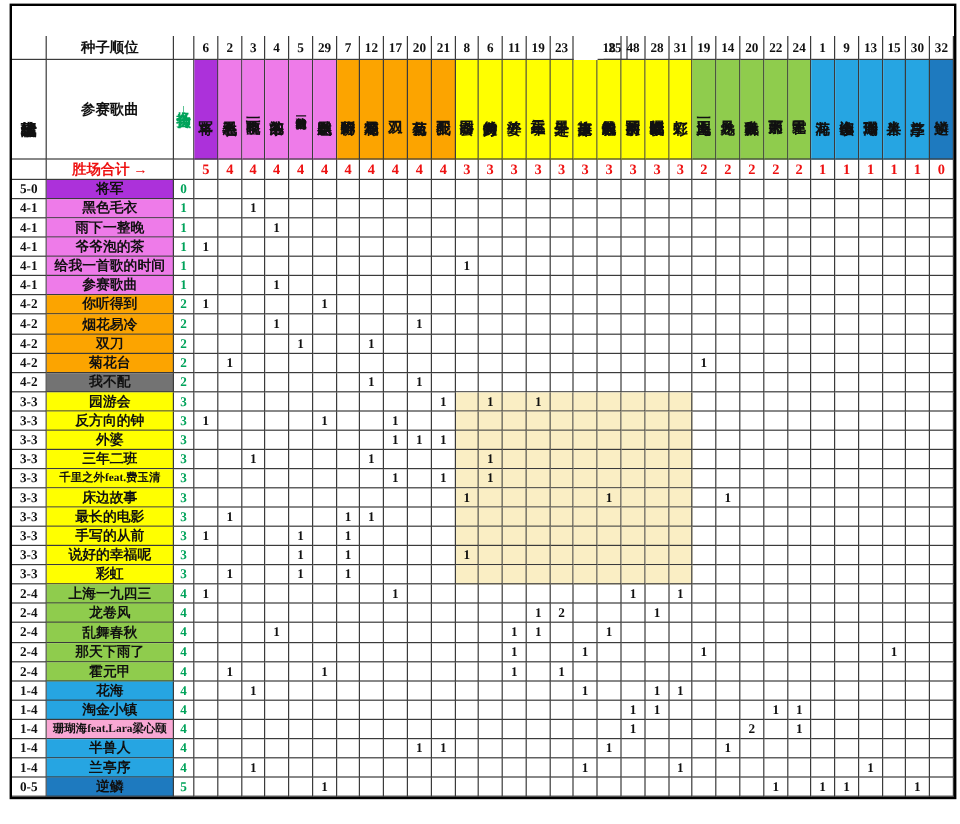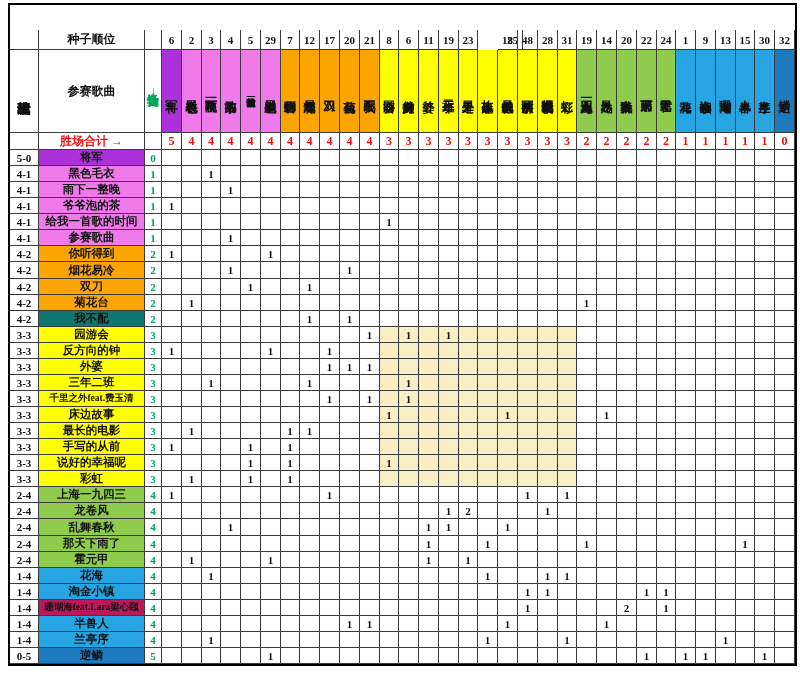--- a/index.html
+++ b/index.html
@@ -535,21 +535,21 @@
       <div class="cell num" style="left: 607px; top: 290px; width: 20px; height: 16px; font-size: 11px;"></div>
       <div class="cell num" style="left: 627px; top: 290px; width: 20px; height: 16px; font-size: 11px;"></div>
       <div class="cell num" style="left: 647px; top: 290px; width: 19px; height: 16px; font-size: 11px;"></div>
       <div class="cell num" style="left: 666px; top: 290px; width: 20px; height: 16px; font-size: 11px;"></div>
       <div class="cell num" style="left: 686px; top: 290px; width: 20px; height: 16px; font-size: 11px;"></div>
       <div class="cell num" style="left: 706px; top: 290px; width: 20px; height: 16px; font-size: 11px;"></div>
       <div class="cell num" style="left: 726px; top: 290px; width: 19px; height: 16px; font-size: 11px;"></div>
       <div class="cell num" style="left: 745px; top: 290px; width: 20px; height: 16px; font-size: 11px;"></div>
       <div class="cell num" style="left: 765px; top: 290px; width: 20px; height: 16px; font-size: 11px;"></div>
       <div class="cell num" style="left: 0px; top: 306px; width: 29px; height: 16px; font-size: 11px;">4-2</div>
-      <div class="cell bold" style="left: 29px; top: 306px; width: 106px; height: 16px; background: #0f766e; font-size: 11.5px;">我不配</div>
+      <div class="cell bold" style="left: 29px; top: 306px; width: 106px; height: 16px; background: #737373; font-size: 11.5px;">我不配</div>
       <div class="cell num" style="left: 135px; top: 306px; width: 17px; height: 16px; color: rgb(0, 163, 90); font-size: 11px;">2</div>
       <div class="cell num" style="left: 152px; top: 306px; width: 20px; height: 16px; font-size: 11px;"></div>
       <div class="cell num" style="left: 172px; top: 306px; width: 20px; height: 16px; font-size: 11px;"></div>
       <div class="cell num" style="left: 192px; top: 306px; width: 19px; height: 16px; font-size: 11px;"></div>
       <div class="cell num" style="left: 211px; top: 306px; width: 20px; height: 16px; font-size: 11px;"></div>
       <div class="cell num" style="left: 231px; top: 306px; width: 20px; height: 16px; font-size: 11px;"></div>
       <div class="cell num" style="left: 251px; top: 306px; width: 20px; height: 16px; font-size: 11px;"></div>
       <div class="cell num" style="left: 271px; top: 306px; width: 19px; height: 16px; font-size: 11px;"></div>
       <div class="cell num" style="left: 290px; top: 306px; width: 20px; height: 16px; font-size: 11px;">1</div>
       <div class="cell num" style="left: 310px; top: 306px; width: 20px; height: 16px; font-size: 11px;"></div>
@@ -1165,21 +1165,21 @@
       <div class="cell num" style="left: 607px; top: 579px; width: 20px; height: 16px; font-size: 11px;"></div>
       <div class="cell num" style="left: 627px; top: 579px; width: 20px; height: 16px; font-size: 11px;">1</div>
       <div class="cell num" style="left: 647px; top: 579px; width: 19px; height: 16px; font-size: 11px;">1</div>
       <div class="cell num" style="left: 666px; top: 579px; width: 20px; height: 16px; font-size: 11px;"></div>
       <div class="cell num" style="left: 686px; top: 579px; width: 20px; height: 16px; font-size: 11px;"></div>
       <div class="cell num" style="left: 706px; top: 579px; width: 20px; height: 16px; font-size: 11px;"></div>
       <div class="cell num" style="left: 726px; top: 579px; width: 19px; height: 16px; font-size: 11px;"></div>
       <div class="cell num" style="left: 745px; top: 579px; width: 20px; height: 16px; font-size: 11px;"></div>
       <div class="cell num" style="left: 765px; top: 579px; width: 20px; height: 16px; font-size: 11px;"></div>
       <div class="cell num" style="left: 0px; top: 595px; width: 29px; height: 16px; font-size: 11px;">1-4</div>
-      <div class="cell bold" style="left: 29px; top: 595px; width: 106px; height: 16px; background: #be185d; font-size: 9.5px;">珊瑚海feat.Lara梁心颐</div>
+      <div class="cell bold" style="left: 29px; top: 595px; width: 106px; height: 16px; background: #f9a8d4; font-size: 9.5px;">珊瑚海feat.Lara梁心颐</div>
       <div class="cell num" style="left: 135px; top: 595px; width: 17px; height: 16px; color: rgb(0, 163, 90); font-size: 11px;">4</div>
       <div class="cell num" style="left: 152px; top: 595px; width: 20px; height: 16px; font-size: 11px;"></div>
       <div class="cell num" style="left: 172px; top: 595px; width: 20px; height: 16px; font-size: 11px;"></div>
       <div class="cell num" style="left: 192px; top: 595px; width: 19px; height: 16px; font-size: 11px;"></div>
       <div class="cell num" style="left: 211px; top: 595px; width: 20px; height: 16px; font-size: 11px;"></div>
       <div class="cell num" style="left: 231px; top: 595px; width: 20px; height: 16px; font-size: 11px;"></div>
       <div class="cell num" style="left: 251px; top: 595px; width: 20px; height: 16px; font-size: 11px;"></div>
       <div class="cell num" style="left: 271px; top: 595px; width: 19px; height: 16px; font-size: 11px;"></div>
       <div class="cell num" style="left: 290px; top: 595px; width: 20px; height: 16px; font-size: 11px;"></div>
       <div class="cell num" style="left: 310px; top: 595px; width: 20px; height: 16px; font-size: 11px;"></div>

